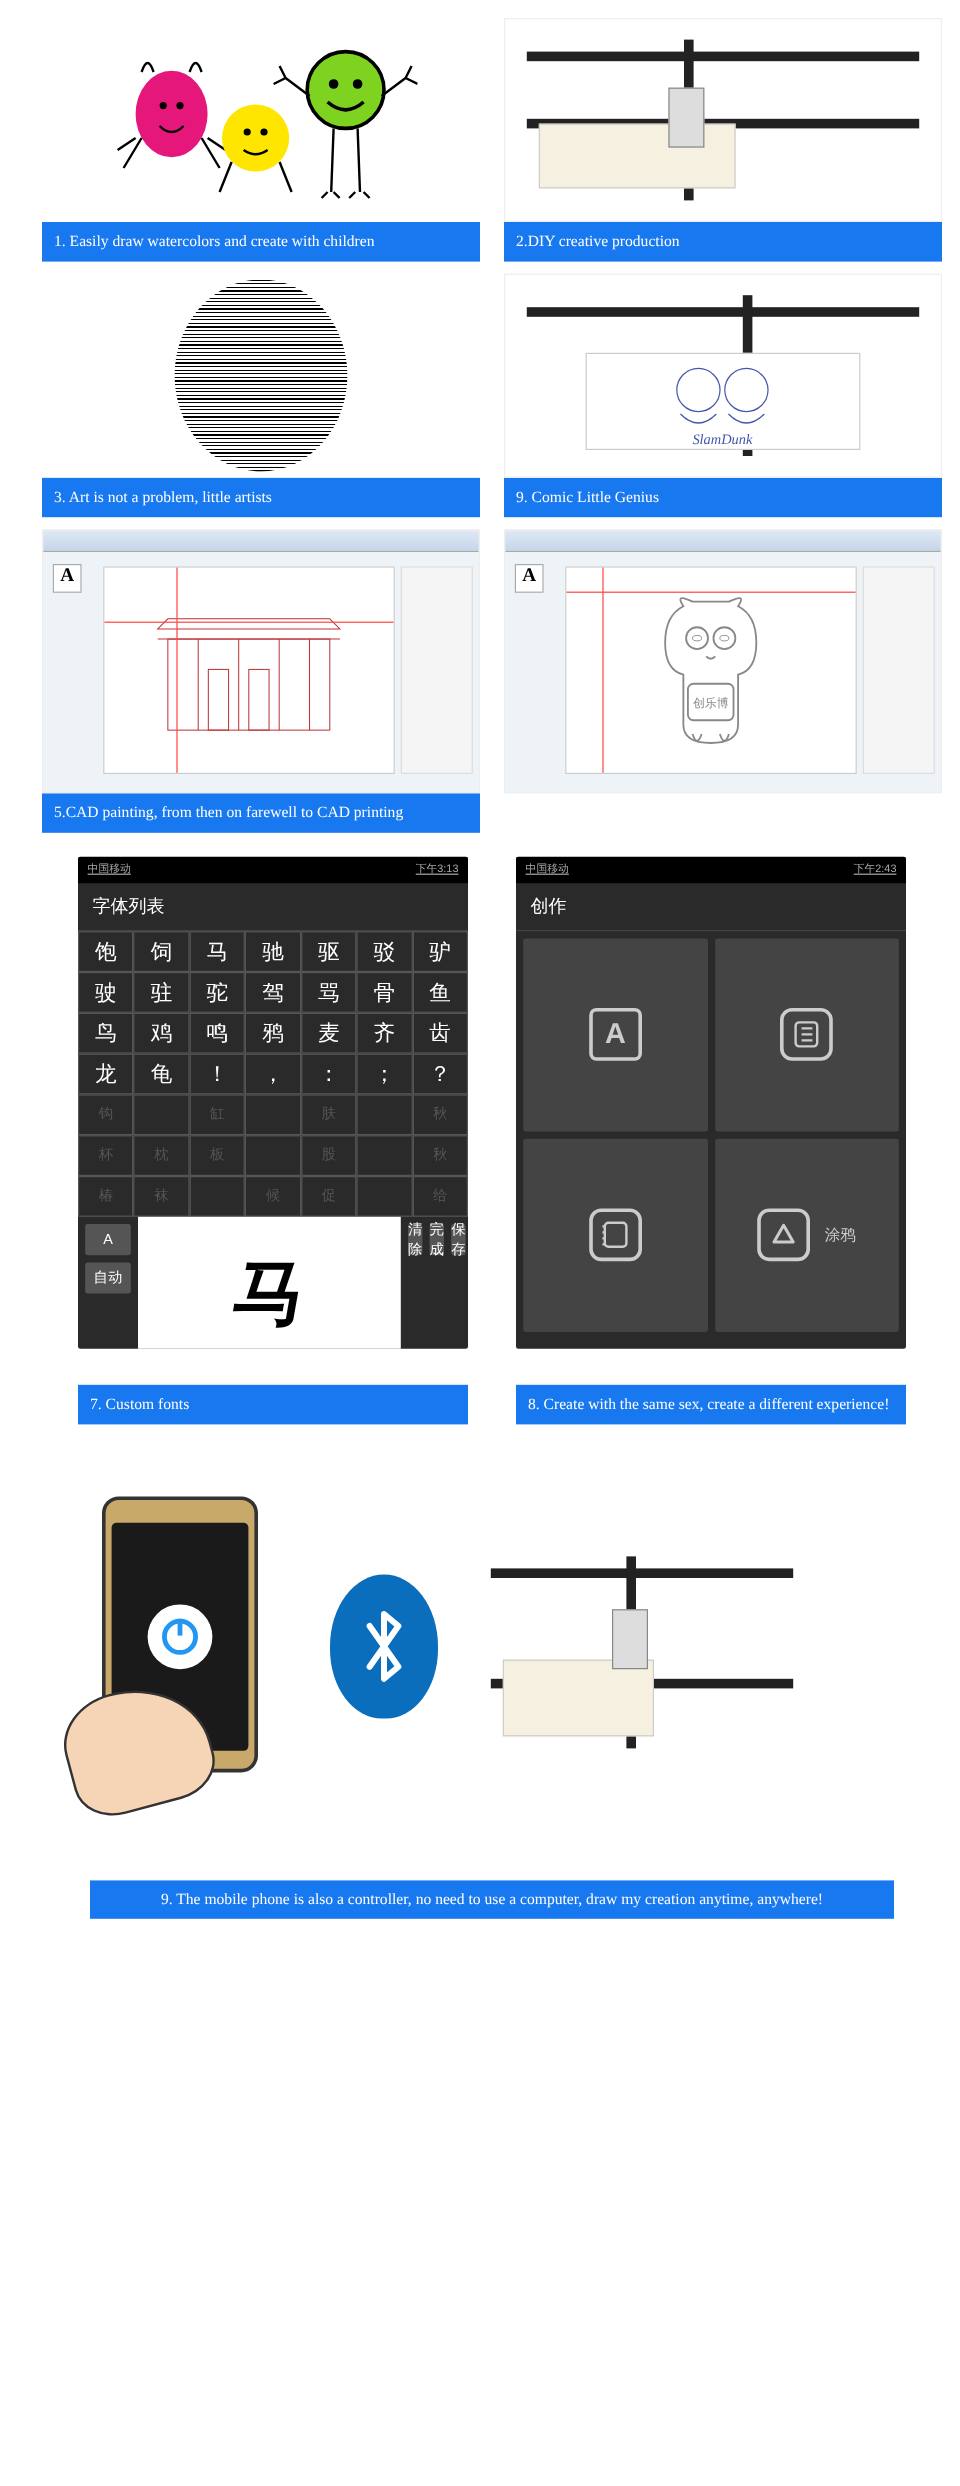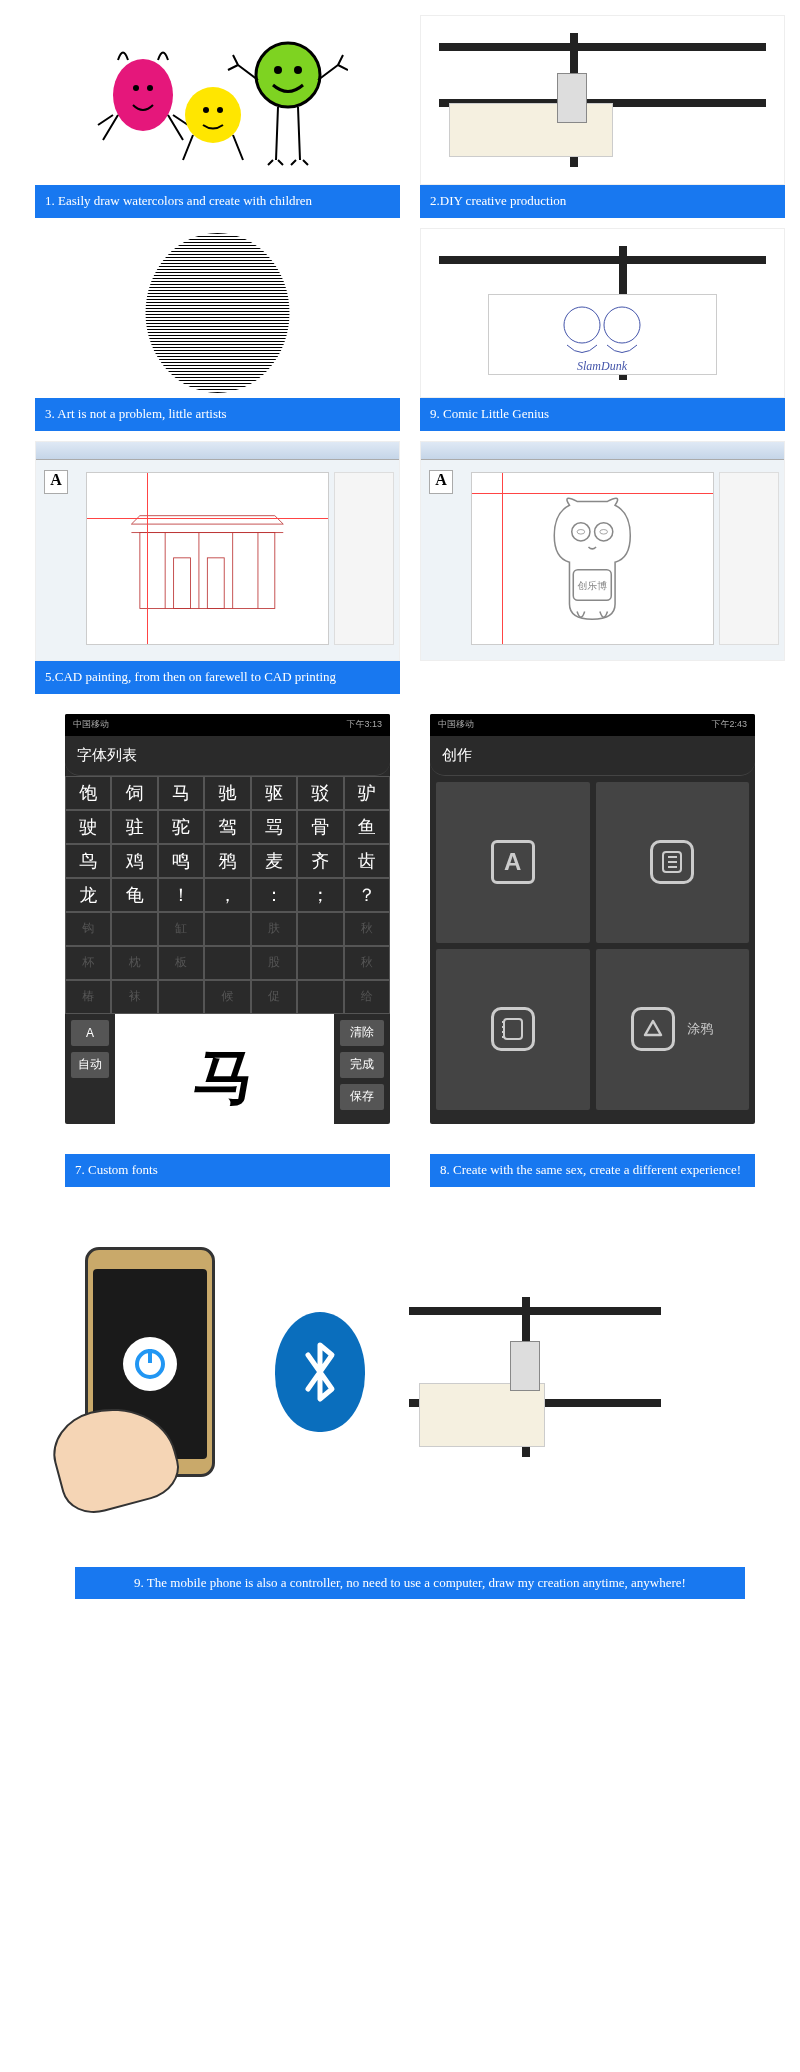--- a/index.html
+++ b/index.html
@@ -30,30 +30,30 @@
   .wincanvas { position: absolute; top: 30px; left: 50px; right: 70px; bottom: 15px; background: #fff; border: 1px solid #ccc; display:flex; align-items:center; justify-content:center;font-family:Liberation Serif, serif; }
   .redline { position: absolute; background: #f44; }
   .redline.h { height: 1px; width: 100%; top: 45px; }
   .redline.v { width: 1px; height: 100%; left: 60px; }
   .sidepanel { position: absolute; right: 5px; top: 30px; bottom: 15px; width: 60px; background: #f5f5f5; border: 1px solid #ddd; }
   .arch-svg { width: 70%; height: 70%; }
   .owl-svg { width: 55%; height: 80%; }
 
   .phonerow { gap: 40px; padding: 10px 30px; }
   .phone { width: 100%; height: 410px; background: #2a2a2a; color: #eee; border-radius: 2px; overflow: hidden; font-family: sans-serif; font-size: 12px; }
-  .statusbar { height: 22px; background: #000; font-size: 9px; color: #aaa; display: flex; justify-content: space-between; align-items: center; padding: 0 8px; }
-  .pheader { padding: 10px 12px; font-size: 15px; color: #fff; border-bottom: 1px solid #444; border-radius: 15px; }
+  .statusbar { height: 22px; background: #000; font-size: 9px; color: #aaa; display: flex; justify-content: space-between; align-items: center; padding: 0 8px; text-decoration: underline; }
+  .pheader { padding: 10px 12px; font-size: 15px; color: #fff; border-bottom: 1px solid #444; }
   .chargrid { display: grid; grid-template-columns: repeat(7, 1fr); }
   .charcell { border: 1px solid #555; height: 34px; display: flex; align-items: center; justify-content: center; font-size: 18px; color: #fff; }
   .charcell.dim { color: #555; font-size: 12px; }
   .hw-area { display: flex; height: 130px; }
   .hw-left { width: 50px; display: flex; flex-direction: column; gap: 6px; padding: 6px; }
   .hw-btn { background: #555; color: #fff; height: 26px; display: flex; align-items: center; justify-content: center; font-size: 12px; border-radius: 2px; }
   .hw-canvas { flex: 1; background: #fff; display: flex; align-items: center; justify-content: center; font-size: 60px; color: #000; font-family: cursive; }
-  .hw-right { width: 56px; display: flex; flex-direction: column; gap: 6px; padding: 6px; }
+  .hw-right { width: 56px; display: flex; flex-direction: row; gap: 6px; padding: 6px; }
 
   .creategrid { display: grid; grid-template-columns: 1fr 1fr; grid-template-rows: 1fr 1fr; gap: 6px; padding: 6px; height: 340px; }
   .createcell { background: #444; border-radius: 2px; display: flex; align-items: center; justify-content: center; gap: 12px; color: #ddd; }
   .createcell .ic { width: 44px; height: 44px; border: 3px solid #ccc; border-radius: 6px; display: flex; align-items: center; justify-content: center; font-size: 24px; color: #ccc; font-weight: bold; }
   .createcell .ic.round { border-radius: 10px; }
   .createcell .lbl { font-size: 13px; color: #ccc; }
 
   .btrow { padding: 40px 20px 20px 20px; align-items: center; }
   .phonehand { width: 200px; height: 260px; position: relative; }
   .phonebody { width: 130px; height: 230px; background: #c9a96a; border-radius: 14px; position: absolute; top: 0; left: 30px; border: 3px solid #333; }

